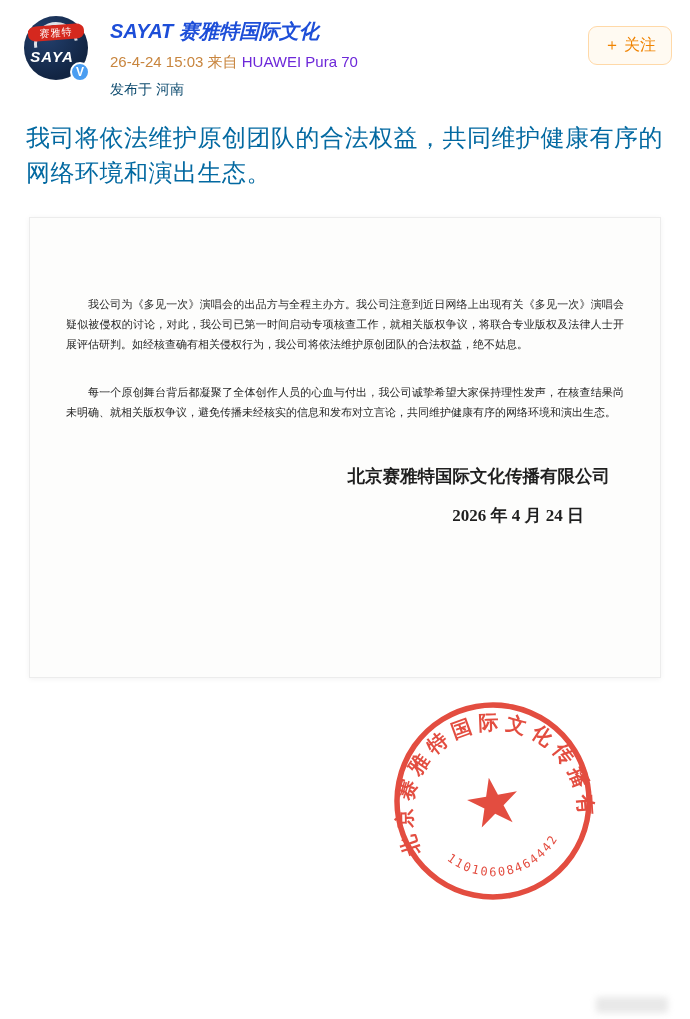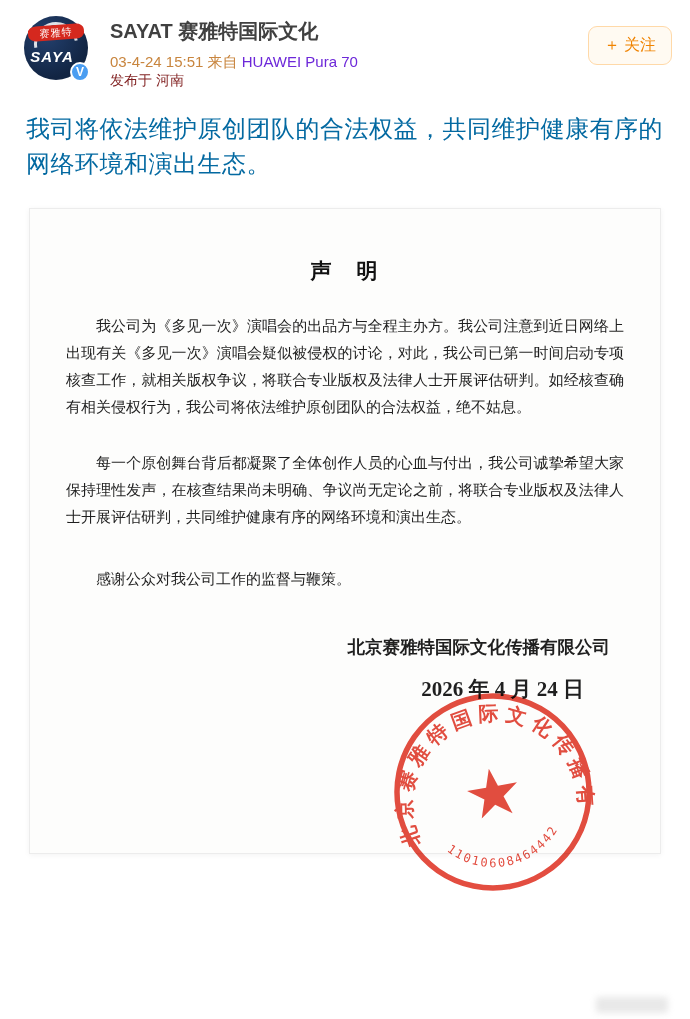--- a/index.html
+++ b/index.html
@@ -34,24 +34,24 @@
     border-right-color:transparent; border-bottom-color:transparent;
     transform:rotate(35deg);
   }
   .verified-badge {
     position:absolute; right:-2px; bottom:-2px; width:20px; height:20px;
     border-radius:50%; background:#4a9df1; border:2px solid #ffffff;
     color:#ffffff; font-size:12px; font-weight:bold; line-height:16px;
     text-align:center;
   }
   .header-text { margin-left:86px; }
-  .user-name { font-size:20px; font-weight:bold; color:#404040; cursor:pointer; }
+  .user-name { font-size:20px; font-weight:bold; color:#1d4ed8; cursor:pointer;font-style:italic; }
   .meta-line { margin-top:8px; font-size:15px; color:#c8853e; }
   .meta-line .device { color:#6d28d9; cursor:pointer; }
-  .location-line { font-size:14px; color:#7f1d1d; }
+  .location-line { margin-top:9px; font-size:14px; color:#0c4a6e; }
   .follow-btn {
     position:absolute; right:18px; top:26px;
     padding:8px 15px; border-radius:9px;
     border:1px solid #ffd9a8; background:#fffaf2; color:#f08300;
     font-size:16px; font-weight:500; cursor:pointer;
     display:flex; align-items:center; gap:4px;
     font-family:inherit;
   }
   
   .post-text {
@@ -68,28 +68,28 @@
     box-shadow:0 1px 6px rgba(0,0,0,.05);
     padding:48px 36px 150px 36px;
     font-family:"Liberation Serif","DejaVu Serif",serif;
     color:#1f1f1f;
   }
   .doc-title {
     text-align:center; font-size:21px; font-weight:bold;
     letter-spacing:2px; color:#111111;
   }
   .doc p {
-    font-size:15px; line-height:1.82; text-indent:2em;
+    font-size:11px; line-height:1.82; text-indent:2em;
     text-align:justify; margin-top:28px; font-weight:500;
   }
   .doc p.thanks { margin-top:34px; }
   .doc p.closing { margin-top:46px; }
   .doc-sign { margin-top:42px; text-align:right; padding-right:14px; }
   .doc-company { font-size:17.5px; font-weight:600; }
-  .doc-date { font-size:21px; font-weight:600; margin-top:16px; padding-right:26px; }
+  .doc-date { font-size:17px; font-weight:600; margin-top:16px; padding-right:26px; }
   
   .seal {
     position:absolute; top:478px; right:62px;
     width:210px; height:210px;
     transform:rotate(-10deg);
     opacity:.9; pointer-events:none;
     mix-blend-mode:multiply;
   }
   
   .watermark {
@@ -106,39 +106,37 @@
   <header class="post-header">
     <div class="avatar">
       <div class="avatar-swirl"></div>
       <div class="avatar-ribbon">赛雅特</div>
       <div class="avatar-brand">SAYA</div>
       <div class="verified-badge">V</div>
     </div>
     <div class="header-text">
       <div class="user-name">SAYAT 赛雅特国际文化</div>
       <div class="meta-line">
-        <span>03-4-24 15:51</span>
+        <span>26-4-24 15:03</span>
         <span>来自</span>
         <span class="device">HUAWEI Pura 70</span>
       </div>
       <div class="location-line">发布于 河南</div>
     </div>
     <button class="follow-btn">
       <span>＋</span>
       <span>关注</span>
     </button>
   </header>
 
   <div class="post-text">我司将依法维护原创团队的合法权益，共同维护健康有序的网络环境和演出生态。</div>
 
   <div class="doc">
-    <h1 class="doc-title">声　明</h1>
     <p>我公司为《多见一次》演唱会的出品方与全程主办方。我公司注意到近日网络上出现有关《多见一次》演唱会疑似被侵权的讨论，对此，我公司已第一时间启动专项核查工作，就相关版权争议，将联合专业版权及法律人士开展评估研判。如经核查确有相关侵权行为，我公司将依法维护原创团队的合法权益，绝不姑息。</p>
-    <p>每一个原创舞台背后都凝聚了全体创作人员的心血与付出，我公司诚挚希望大家保持理性发声，在核查结果尚未明确、争议尚无定论之前，将联合专业版权及法律人士开展评估研判，共同维护健康有序的网络环境和演出生态。</p>
-    <p class="thanks">感谢公众对我公司工作的监督与鞭策。</p>
+    <p>每一个原创舞台背后都凝聚了全体创作人员的心血与付出，我公司诚挚希望大家保持理性发声，在核查结果尚未明确、就相关版权争议，避免传播未经核实的信息和发布对立言论，共同维护健康有序的网络环境和演出生态。</p>
 
     <div class="doc-sign">
       <div class="doc-company">北京赛雅特国际文化传播有限公司</div>
       <div class="doc-date">2026 年 4 月 24 日</div>
     </div>
 
     <svg class="seal" viewBox="0 0 210 210" xmlns="http://www.w3.org/2000/svg">
       <circle cx="105" cy="105" r="96" fill="none" stroke="#e0392b" stroke-width="5.5"></circle>
       <path id="seal-top-arc" d="M 26 146 A 84 84 0 1 1 184 146" fill="none"></path>
       <path id="seal-bottom-arc" d="M 44 148 A 74 74 0 0 0 166 148" fill="none"></path>

